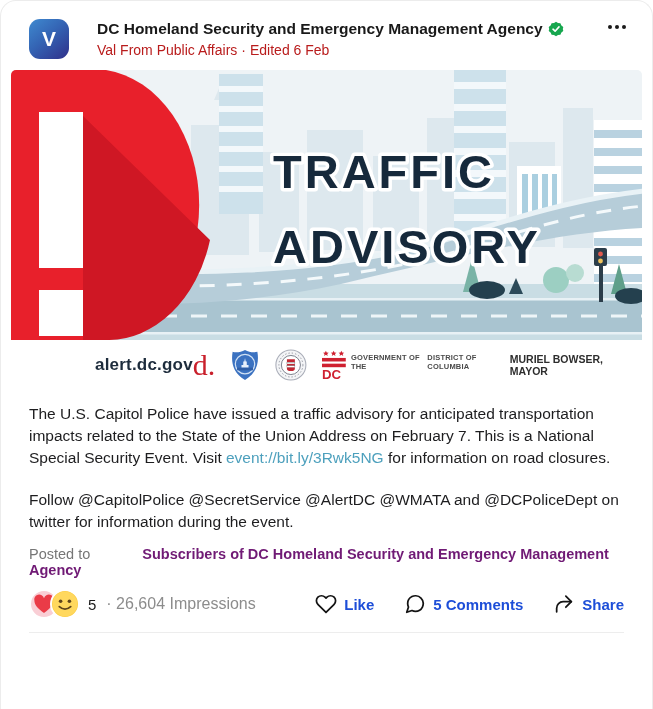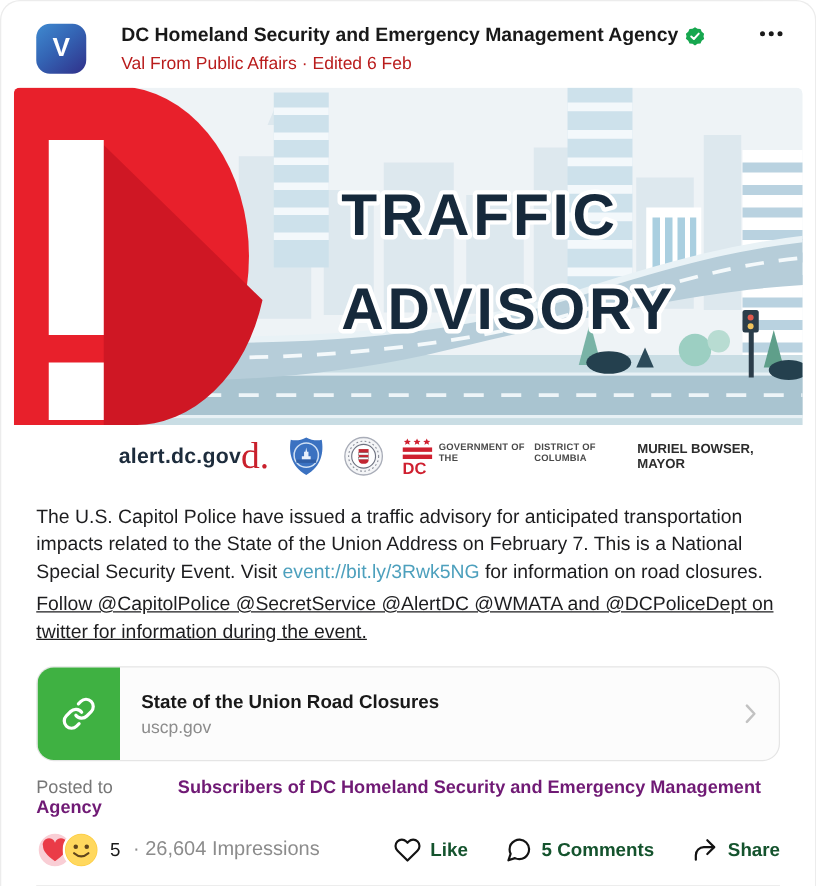--- a/index.html
+++ b/index.html
@@ -33,21 +33,21 @@
   }
   .alert-url{ font-size:17px; font-weight:700; color:#1d2c3c; letter-spacing:.2px; }
   .logos{ display:flex; align-items:center; gap:15px; }
   .d-logo{ font-family:"Liberation Serif", serif; font-size:30px; color:#c9202c; line-height:30px; }
   .dcgov{ display:flex; align-items:center; gap:5px; }
   .gov-lines{ display:flex; flex-direction:row; }
   .gov-lines .s{ font-size:7.5px; font-weight:700; color:#4a4a4a; letter-spacing:.2px; line-height:9px; }
   .gov-lines .b{ font-size:10.5px; font-weight:700; color:#2d2d2d; line-height:12px; }
   
   .post-text{ padding:13px 28px 0 28px; font-size:15.5px; line-height:22px; color:#1d1d1f; }
-  .post-text p + p{ margin-top:4px;text-decoration:underline; }
+  .post-text p + p{ margin-top:20px; }
   .inline-link{ color:#4da0bd; text-decoration:none; cursor:pointer; }
   
   .link-card{
     margin:16px 28px 0 28px; height:76px; display:flex; align-items:center;
     border:1px solid #e5e5e5; border-radius:14px; background:#fcfcfc;
     overflow:hidden; cursor:pointer; text-decoration:none;
   }
   .link-icon{
     width:66px; height:76px; flex:0 0 66px; background:#3fb142;
     display:flex; align-items:center; justify-content:center;
@@ -62,21 +62,21 @@
   .footer{ display:flex; align-items:center; padding:11px 28px 0 28px; }
   .reactions{ display:flex; align-items:center; cursor:pointer; }
   .emoji{ width:30px; height:30px; border-radius:50%; position:relative; }
   .emoji svg{ display:block; }
   .emoji.smile{ margin-left:-9px; }
   .rx-count{ font-size:15px; color:#1a1a1a; margin-left:8px; font-weight:400; }
   .impressions{ font-size:16px; color:#8c8c8c; margin-left:10px; }
   .actions{ margin-left:auto; display:flex; align-items:center; gap:30px; }
   .action-btn{
     background:none; border:none; cursor:pointer; display:flex; align-items:center;
-    gap:7px; font-family:"Liberation Sans", sans-serif; font-size:15px; font-weight:700; color:#14532d;
+    gap:7px; font-family:"Liberation Sans", sans-serif; font-size:15px; font-weight:700; color:#1d4ed8;
   }
   .bottom-divider{ margin:13px 28px 0 28px; border-top:1px solid #ededed; }
 </style>
 </head>
 <body>
 
 <div class="post-card">
 
   <div class="header">
     <div class="avatar">
@@ -247,37 +247,20 @@
         </div>
       </div>
     </div>
   </div>
 
   <div class="post-text">
     <p><span>The U.S. Capitol Police have issued a traffic advisory for anticipated transportation impacts related to the State of the Union Address on February 7. This is a National Special Security Event. Visit </span><a class="inline-link">event://bit.ly/3Rwk5NG</a><span> for information on road closures.</span></p>
     <p>Follow @CapitolPolice @SecretService @AlertDC @WMATA and @DCPoliceDept on twitter for information during the event.</p>
   </div>
 
-  <a class="link-card">
-    <div class="link-icon">
-      <svg width="28" height="28" viewBox="0 0 24 24" fill="none" stroke="#ffffff" stroke-width="2.2" stroke-linecap="round" stroke-linejoin="round">
-        <path d="M10 13a5 5 0 0 0 7.54.54l3-3a5 5 0 0 0-7.07-7.07l-1.72 1.71"></path>
-        <path d="M14 11a5 5 0 0 0-7.54-.54l-3 3a5 5 0 0 0 7.07 7.07l1.71-1.71"></path>
-      </svg>
-    </div>
-    <div class="link-meta">
-      <div class="link-title">State of the Union Road Closures</div>
-      <div class="link-domain">uscp.gov</div>
-    </div>
-    <div class="link-chevron">
-      <svg width="9" height="16" viewBox="0 0 9 16">
-        <polyline points="1.5,1.5 7.5,8 1.5,14.5" fill="none" stroke="#c2c2c2" stroke-width="2" stroke-linecap="round" stroke-linejoin="round"></polyline>
-      </svg>
-    </div>
-  </a>
 
   <div class="posted-to"><span>Posted to </span><b>Subscribers of DC Homeland Security and Emergency Management Agency</b></div>
 
   <div class="footer">
     <div class="reactions">
       <span class="emoji heart">
         <svg width="30" height="30" viewBox="0 0 30 30">
           <circle cx="15" cy="15" r="14" fill="#f9ced5" stroke="#ffffff" stroke-width="2"></circle>
           <path d="M15 24 C8.2 19.2 5.4 15.4 5.4 11.8 A4.9 4.9 0 0 1 15 9.2 A4.9 4.9 0 0 1 24.6 11.8 C24.6 15.4 21.8 19.2 15 24 Z" fill="#ea3b47"></path>
         </svg>

